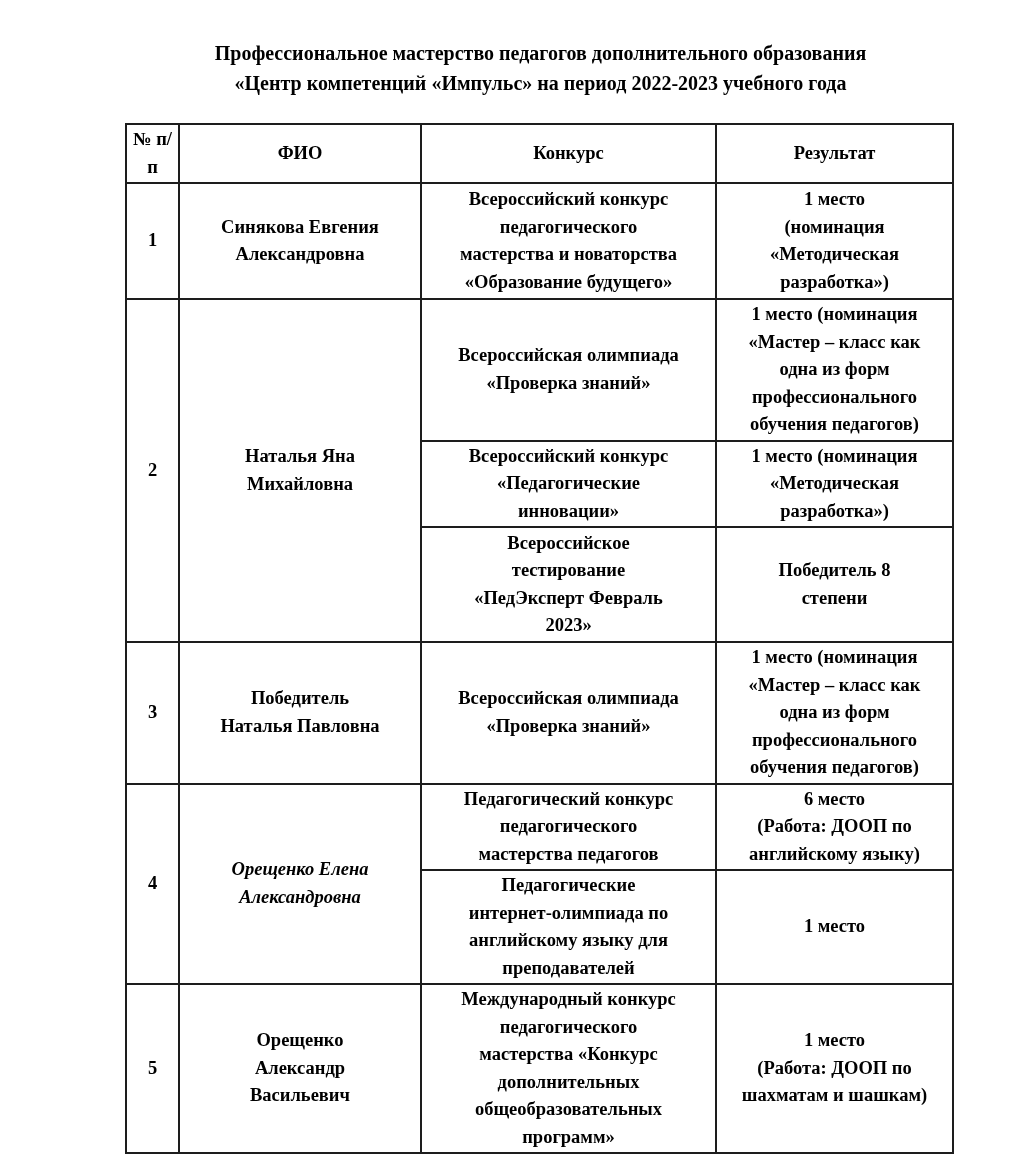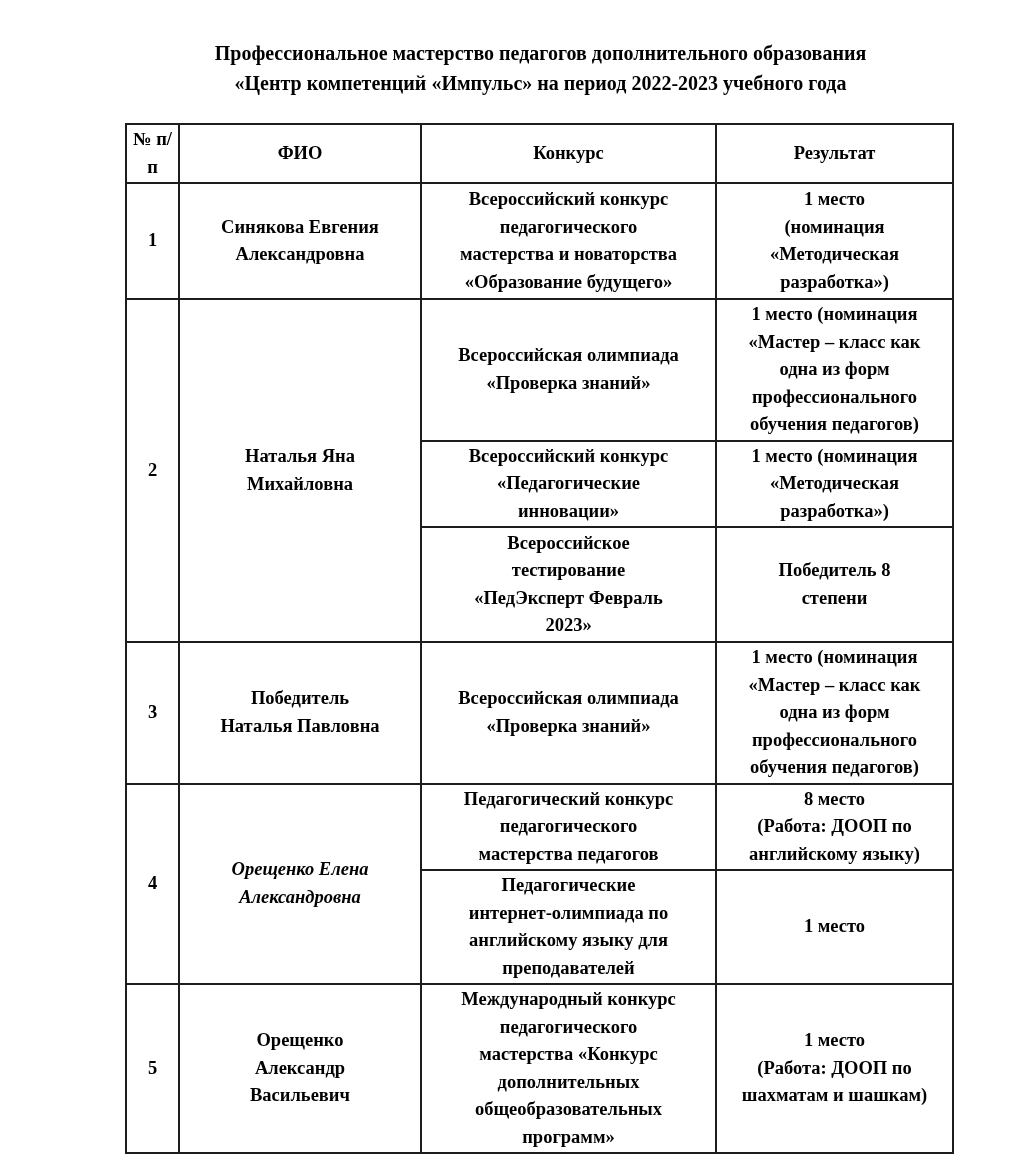--- a/index.html
+++ b/index.html
@@ -137,21 +137,21 @@
 обучения педагогов)</td>
     </tr>
 
     <tr style="height:86px;">
       <td class="num-cell" rowspan="2">4</td>
       <td class="v-top" rowspan="2">Орещенко Елена
 Александровна</td>
       <td>Педагогический конкурс
 педагогического
 мастерства педагогов</td>
-      <td>8 место
+      <td>6 место
 (Работа: ДООП по
 английскому языку)</td>
     </tr>
     <tr style="height:114px;">
       <td>Педагогические
 интернет-олимпиада по
 английскому языку для
 преподавателей</td>
       <td>1 место</td>
     </tr>

